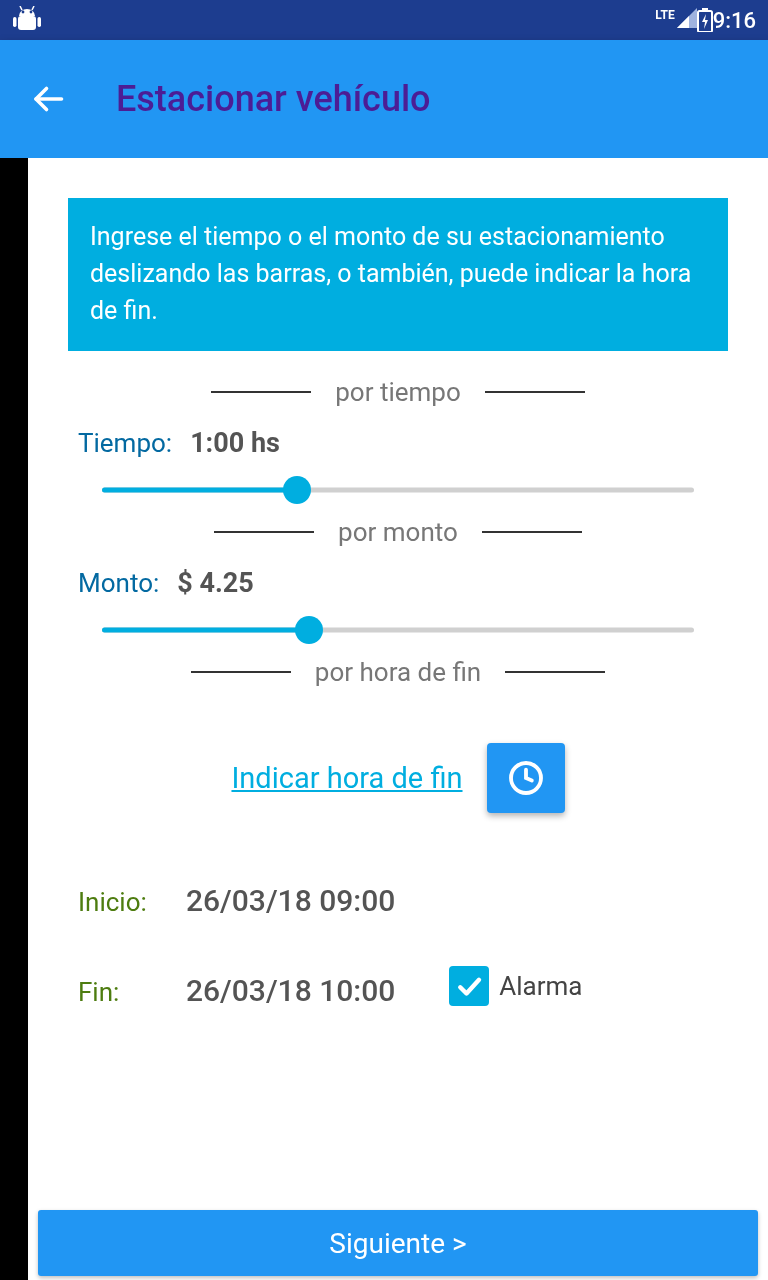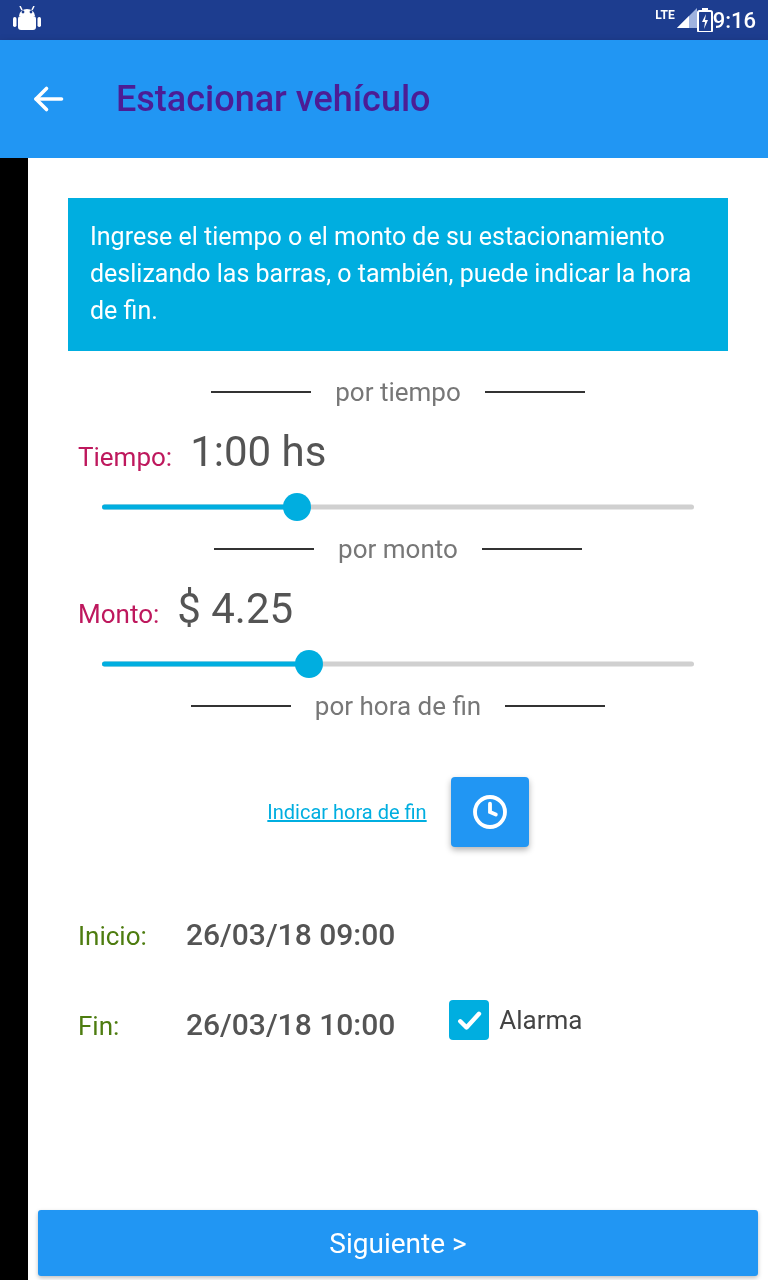--- a/index.html
+++ b/index.html
@@ -18,30 +18,30 @@
 .appbar .title { color: #4c1d95; font-size: 36px; font-weight: 500; }
 
 .content { background: #fff; height: 1126px; padding: 40px 10px 0 10px; position: relative; margin-left: 28px; }
 
 .infobox { background: #00aee0; color: #fff; font-size: 25px; line-height: 1.48; padding: 20px 22px 22px 22px; margin: 0 30px 26px 30px; }
 
 .sep { display: flex; align-items: center; gap: 24px; justify-content: center; margin: 10px 0 10px 0; color: #777; font-size: 26px; }
 .sep .line { height: 2px; background: #333; width: 100px; }
 
 .row { padding: 10px 40px 0 40px; }
-.lbl { color: #be185d; font-size: 26px; margin-right: 14px; }
-.val { color: #545454; font-size: 42px; font-weight: 400; }
+.lbl { color: #0369a1; font-size: 26px; margin-right: 14px; }
+.val { color: #545454; font-size: 27px; font-weight: 700; }
 
 .slider { position: relative; height: 34px; margin: 14px 24px 8px 24px; }
 .track { position: absolute; left: 0; right: 0; top: 50%; height: 5px; background: #d0d0d0; border-radius: 3px; transform: translateY(-50%); }
 .fill { position: absolute; left: 0; top: 50%; height: 5px; background: #00aee0; border-radius: 3px; transform: translateY(-50%); }
 .thumb { position: absolute; top: 50%; width: 28px; height: 28px; background: #00aee0; border-radius: 50%; transform: translate(-50%,-50%); }
 
 .endrow { display: flex; align-items: center; justify-content: center; gap: 24px; margin-top: 56px; }
-.endlink { color: #00aee0; font-size: 20px; text-decoration: underline; }
+.endlink { color: #00aee0; font-size: 29px; text-decoration: underline; }
 .clockbtn { width: 78px; height: 70px; background: #2196f3; border-radius: 4px; box-shadow: 0 3px 6px rgba(0,0,0,.3); display: flex; align-items: center; justify-content: center; }
 
 .datetimes { margin-top: 70px; padding: 0 40px; }
 .dtrow { display: flex; align-items: baseline; gap: 26px; margin-bottom: 48px; }
 .dtlabel { color: #4d7c0f; font-size: 26px; width: 82px; }
 .dtval { color: #545454; font-size: 30px; font-weight: 500; }
 .alarmwrap { display: flex; align-items: center; gap: 10px; margin-left: 28px; }
 .chk { width: 40px; height: 40px; background: #00aee0; border-radius: 4px; display: flex; align-items: center; justify-content: center; }
 .alarmlbl { color: #444; font-size: 26px; }
 

